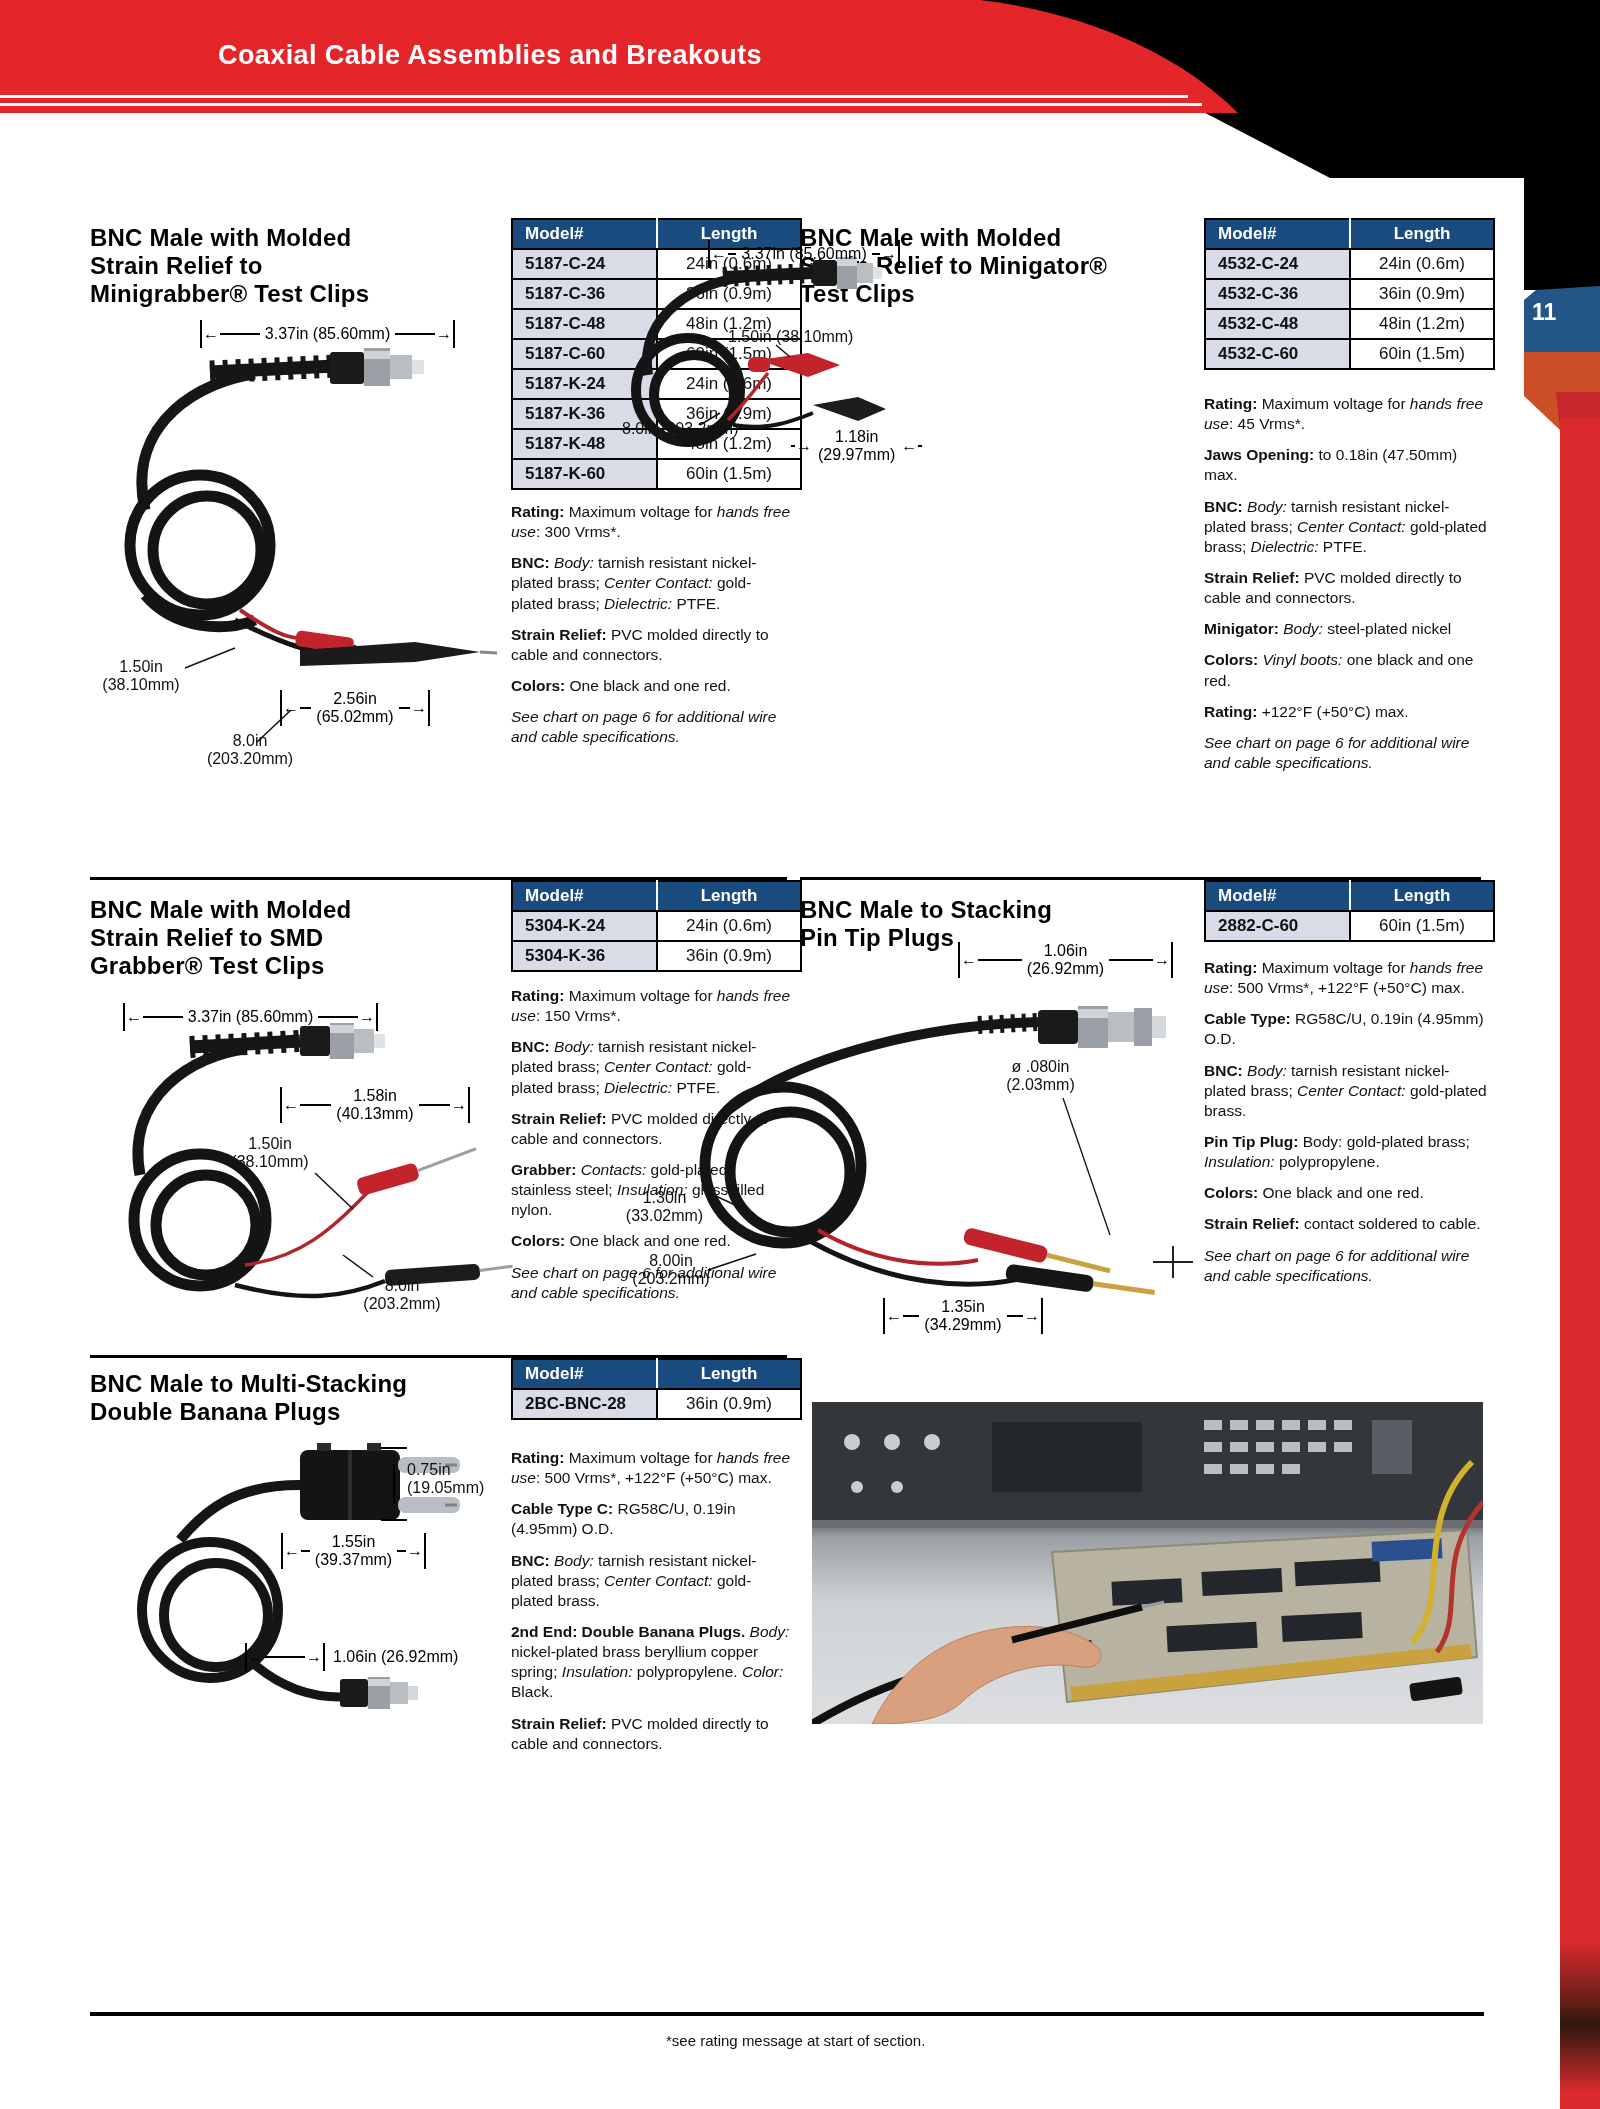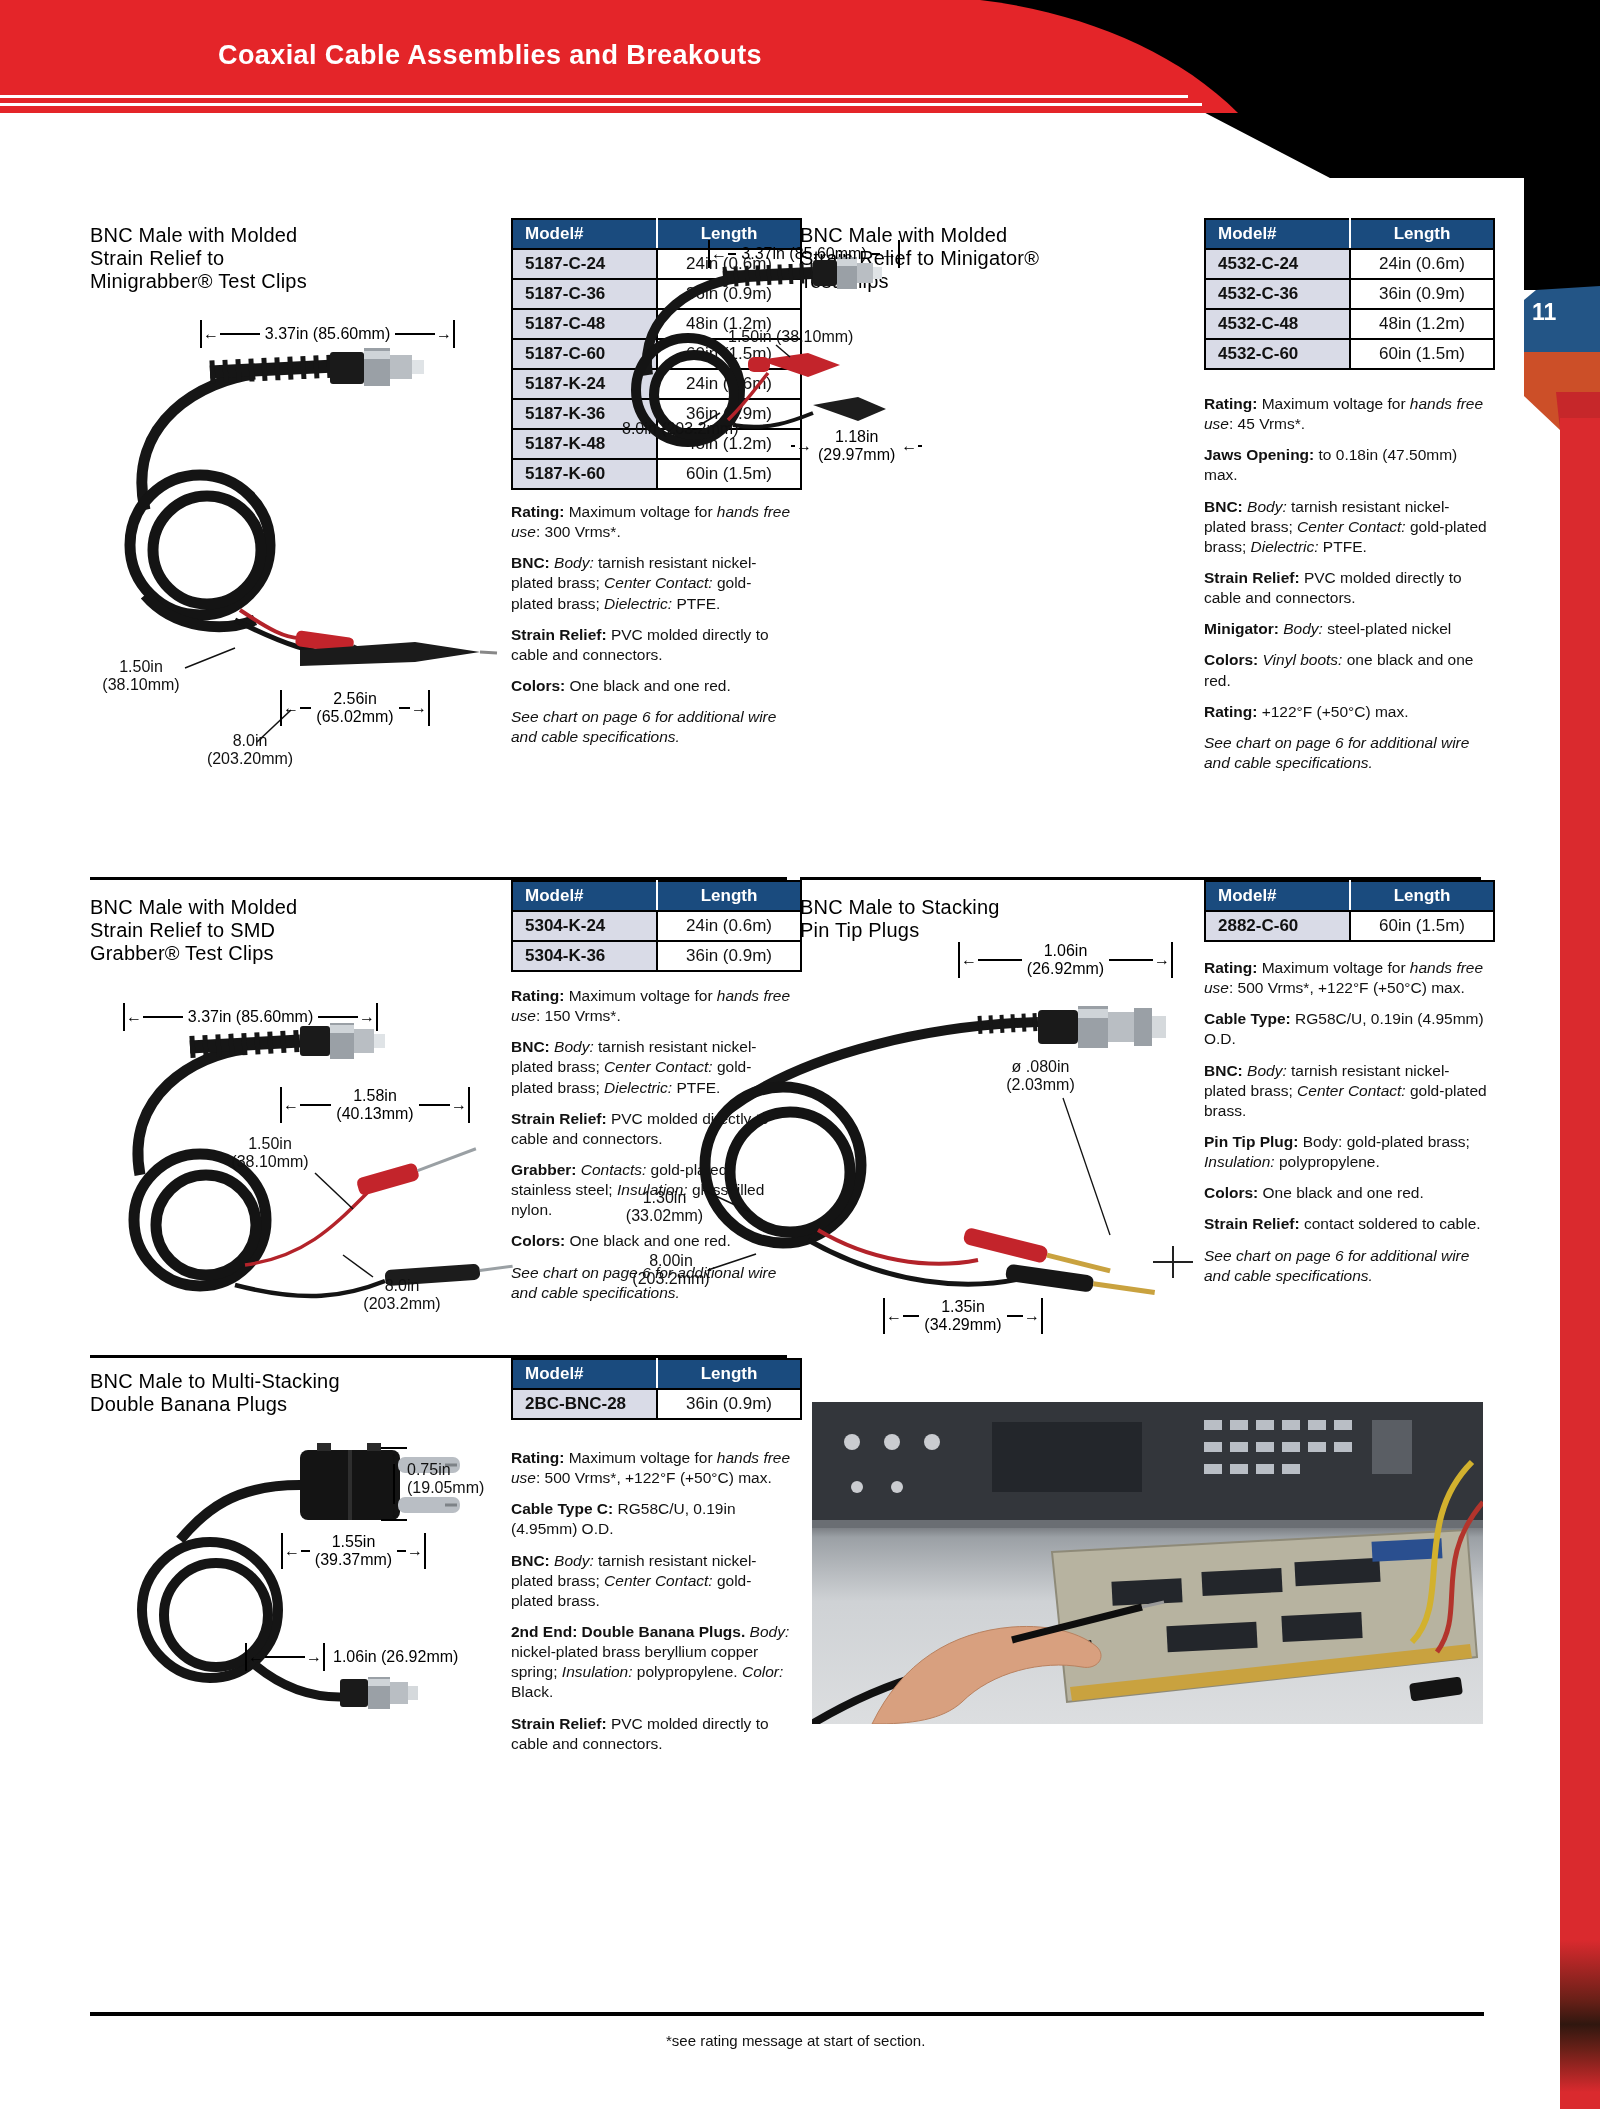--- a/index.html
+++ b/index.html
@@ -7,21 +7,21 @@
   #page{position:absolute;left:0;top:0;width:1600px;height:2109px;background:#fff;overflow:hidden;}
   
   #hdr-svg{position:absolute;left:0;top:0;}
   .banner-title{position:absolute;left:150px;top:40px;width:680px;text-align:center;
     font-size:27px;font-weight:bold;color:#fff;letter-spacing:.4px;}
   .page-num{position:absolute;left:1532px;top:299px;width:60px;
     font-size:23px;font-weight:bold;color:#fff;}
   .rail{position:absolute;left:1560px;top:418px;width:40px;height:1691px;
     background:linear-gradient(180deg,#da2a2e 0%,#da2a2e 90%,#6b2018 93.5%,#30170f 95%,#6b2018 96.5%,#da2a2e 99%,#da2a2e 100%);}
   
-  .heading{position:absolute;margin:0;font-size:20px;font-weight:400;line-height:1.16;
+  .heading{position:absolute;margin:0;font-size:24px;font-weight:700;line-height:1.16;
     letter-spacing:.2px;color:#000;white-space:pre-line;}
   .hr{position:absolute;height:3px;background:#000;}
   
   .spec-table{position:absolute;border-collapse:collapse;border:2px solid #000;font-size:17px;}
   .spec-table th{background:#1a4b7e;color:#fff;height:26px;border-bottom:2px solid #000;}
   .spec-table th.model{width:130px;text-align:left;padding-left:12px;}
   .spec-table th.len{width:140px;text-align:center;border-left:2px solid #fff;}
   .spec-table td{height:26px;border-top:2px solid #000;}
   .spec-table td.model{background:#d9dbe7;font-weight:bold;padding-left:12px;}
   .spec-table td.len{background:#fff;text-align:center;border-left:2px solid #000;}

